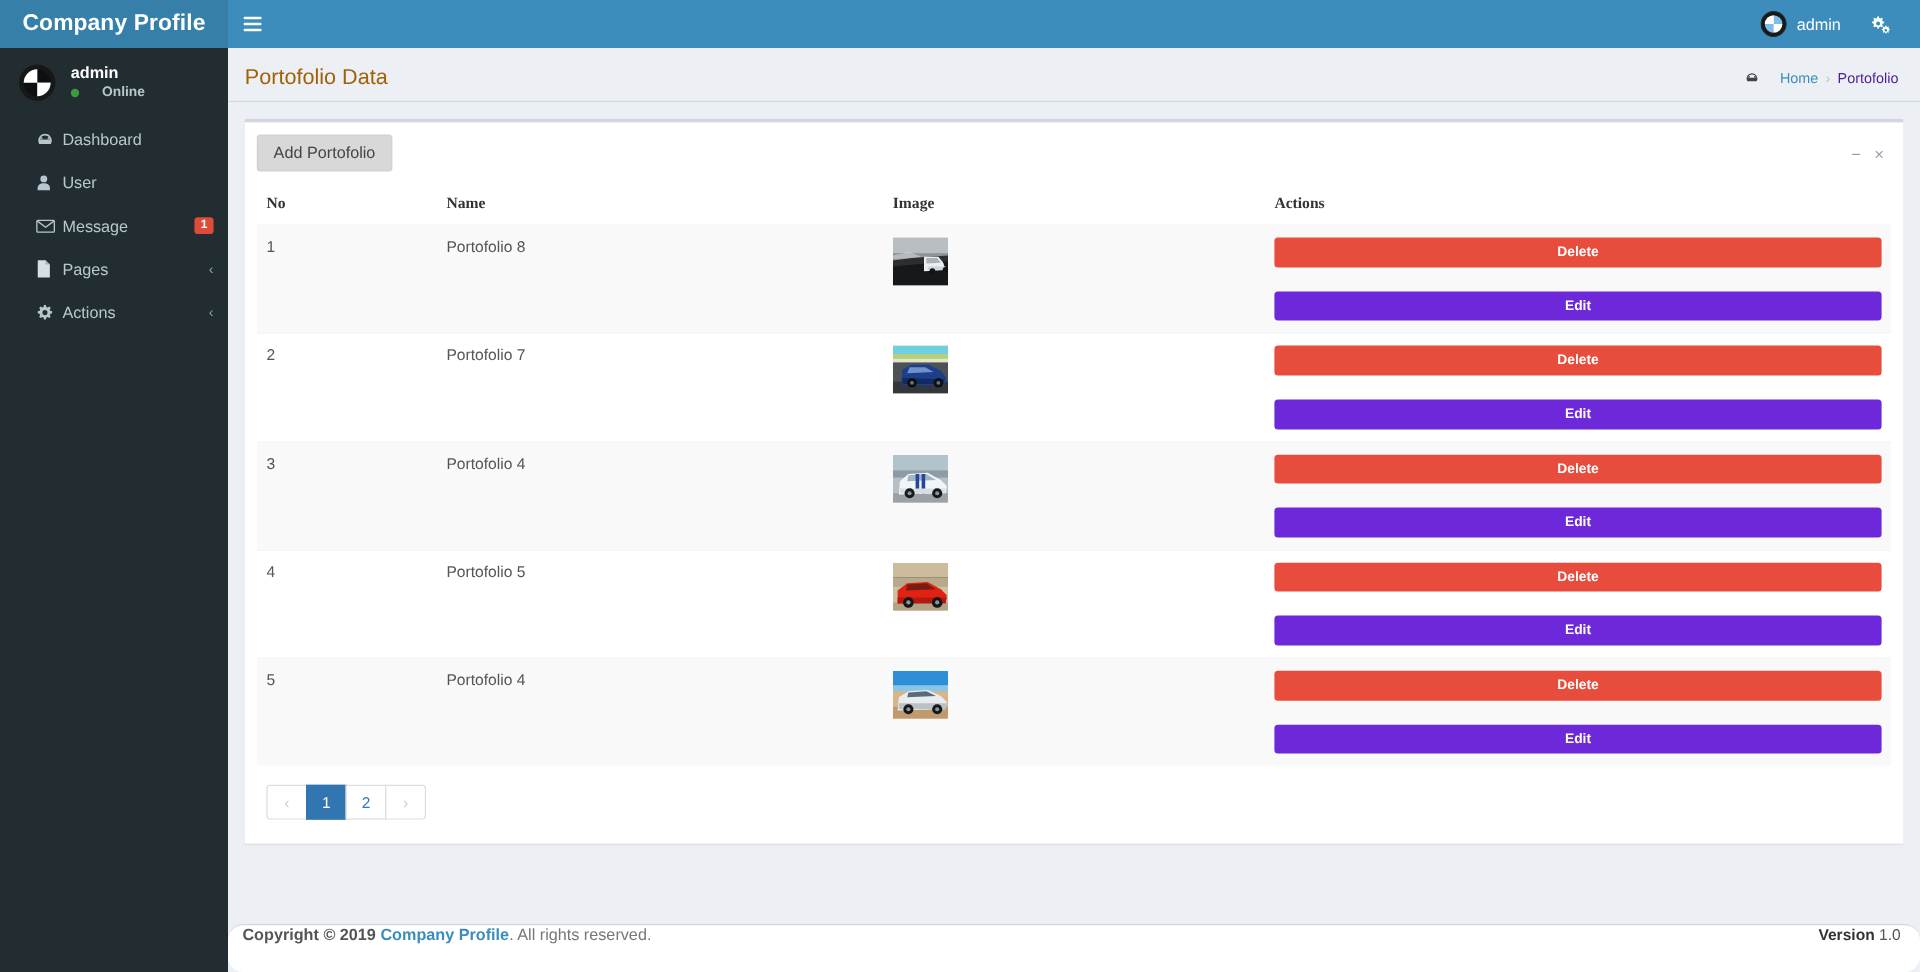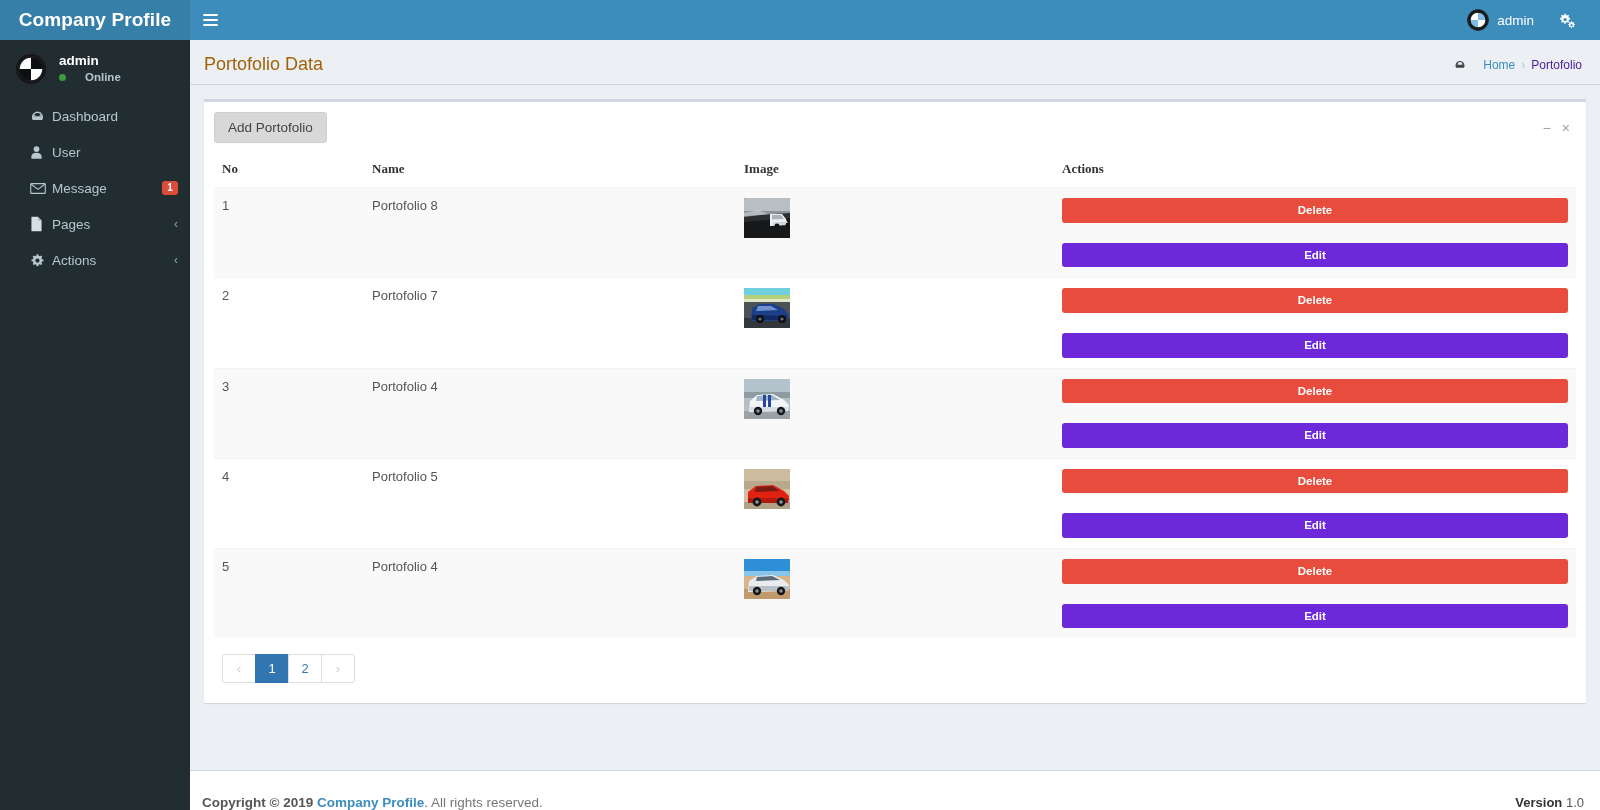--- a/index.html
+++ b/index.html
@@ -142,22 +142,22 @@
   }
   .pager a:first-child { margin-left: 0; border-top-left-radius: 3px; border-bottom-left-radius: 3px; }
   .pager a:last-child { border-top-right-radius: 3px; border-bottom-right-radius: 3px; }
   .pager a.active { background: #3276b1; border-color: #3276b1; color: #fff; }
   .pager a.disabled { color: #ccc; }
 
   
   .main-footer {
     position: absolute; left: 190px; right: 0; bottom: 0; height: 40px;
     background: #fff; border-top: 1px solid #d2d6de;
-    display: flex; align-items: flex-end; justify-content: space-between;
-    padding: 0 16px 0 12px; font-size: 13.5px; color: #444;
+    display: flex; align-items: flex-start; justify-content: space-between;
+    padding: 0 16px 0 12px; font-size: 13.5px; color: #444; border-radius: 13px;
   }
   .main-footer a { color: #3c8dbc; text-decoration: none; font-weight: bold; }
   .main-footer .cw { color: #555; }
   .main-footer .rights { color: #777; }
   .main-footer .ver b { color: #333; margin-left: 24px; }
   .main-footer .ver { color: #555; font-size: 13px; }
 </style>
 </head>
 <body>
 

